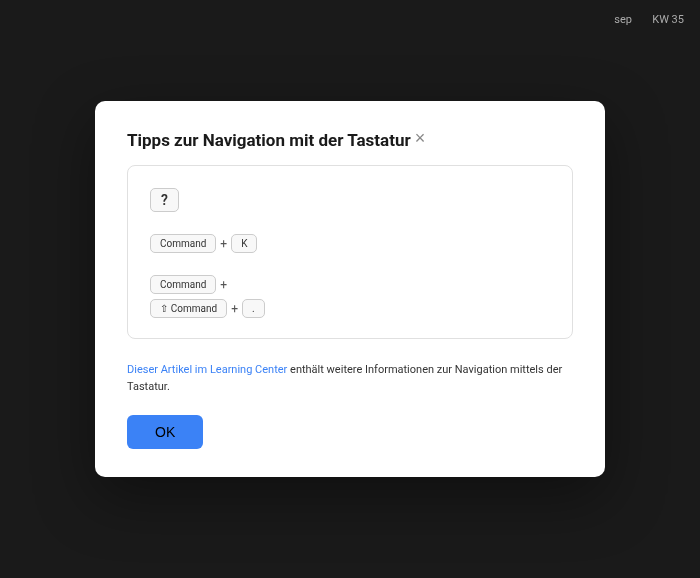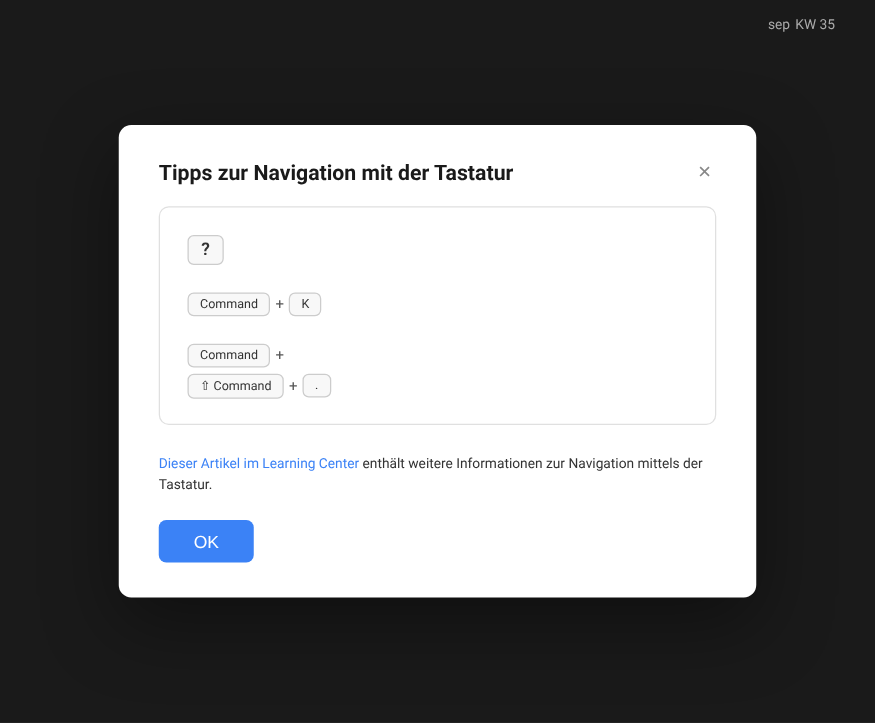--- a/index.html
+++ b/index.html
@@ -28,21 +28,21 @@
       background: #fff;
       border-radius: 10px;
       width: 510px;
       padding: 28px 32px 28px 32px;
       box-shadow: 0 20px 60px rgba(0,0,0,0.4);
     }
 
     .dialog-header {
       display: flex;
       align-items: flex-start;
-      justify-content: space-between;
+      justify-content: flex-start;
       margin-bottom: 14px;
     }
 
     .dialog-title {
       font-size: 17px;
       font-weight: 700;
       color: #1a1a1a;
       line-height: 1.3;
     }
 
@@ -144,21 +144,21 @@
       margin-bottom: 20px;
     }
 
     .link-section a {
       color: #3b82f6;
       text-decoration: none;
     }
 
     .ok-btn {
       background: #3b82f6;
-      color: #ffffff;
+      color: #000000;
       border: none;
       border-radius: 6px;
       padding: 9px 28px;
       font-size: 14px;
       font-weight: 500;
       cursor: pointer;
     }
 
     .bg-label {
       color: #aaa;
@@ -167,21 +167,21 @@
     }
   </style>
 </head>
 <body>
 
 <div class="bg-overlay"></div>
 
 <div style="position:absolute;top:8px;right:60px;">
   <span class="bg-label">sep</span>
 </div>
-<div style="position:absolute;top:8px;right:24px;">
+<div style="position:absolute;top:8px;right:8px;">
   <span class="bg-label">KW 35</span>
 </div>
 
 <div class="dialog">
 
   <div class="dialog-header">
     <h2 class="dialog-title">Tipps zur Navigation mit der Tastatur</h2>
     <button class="close-btn">×</button>
   </div>
 

